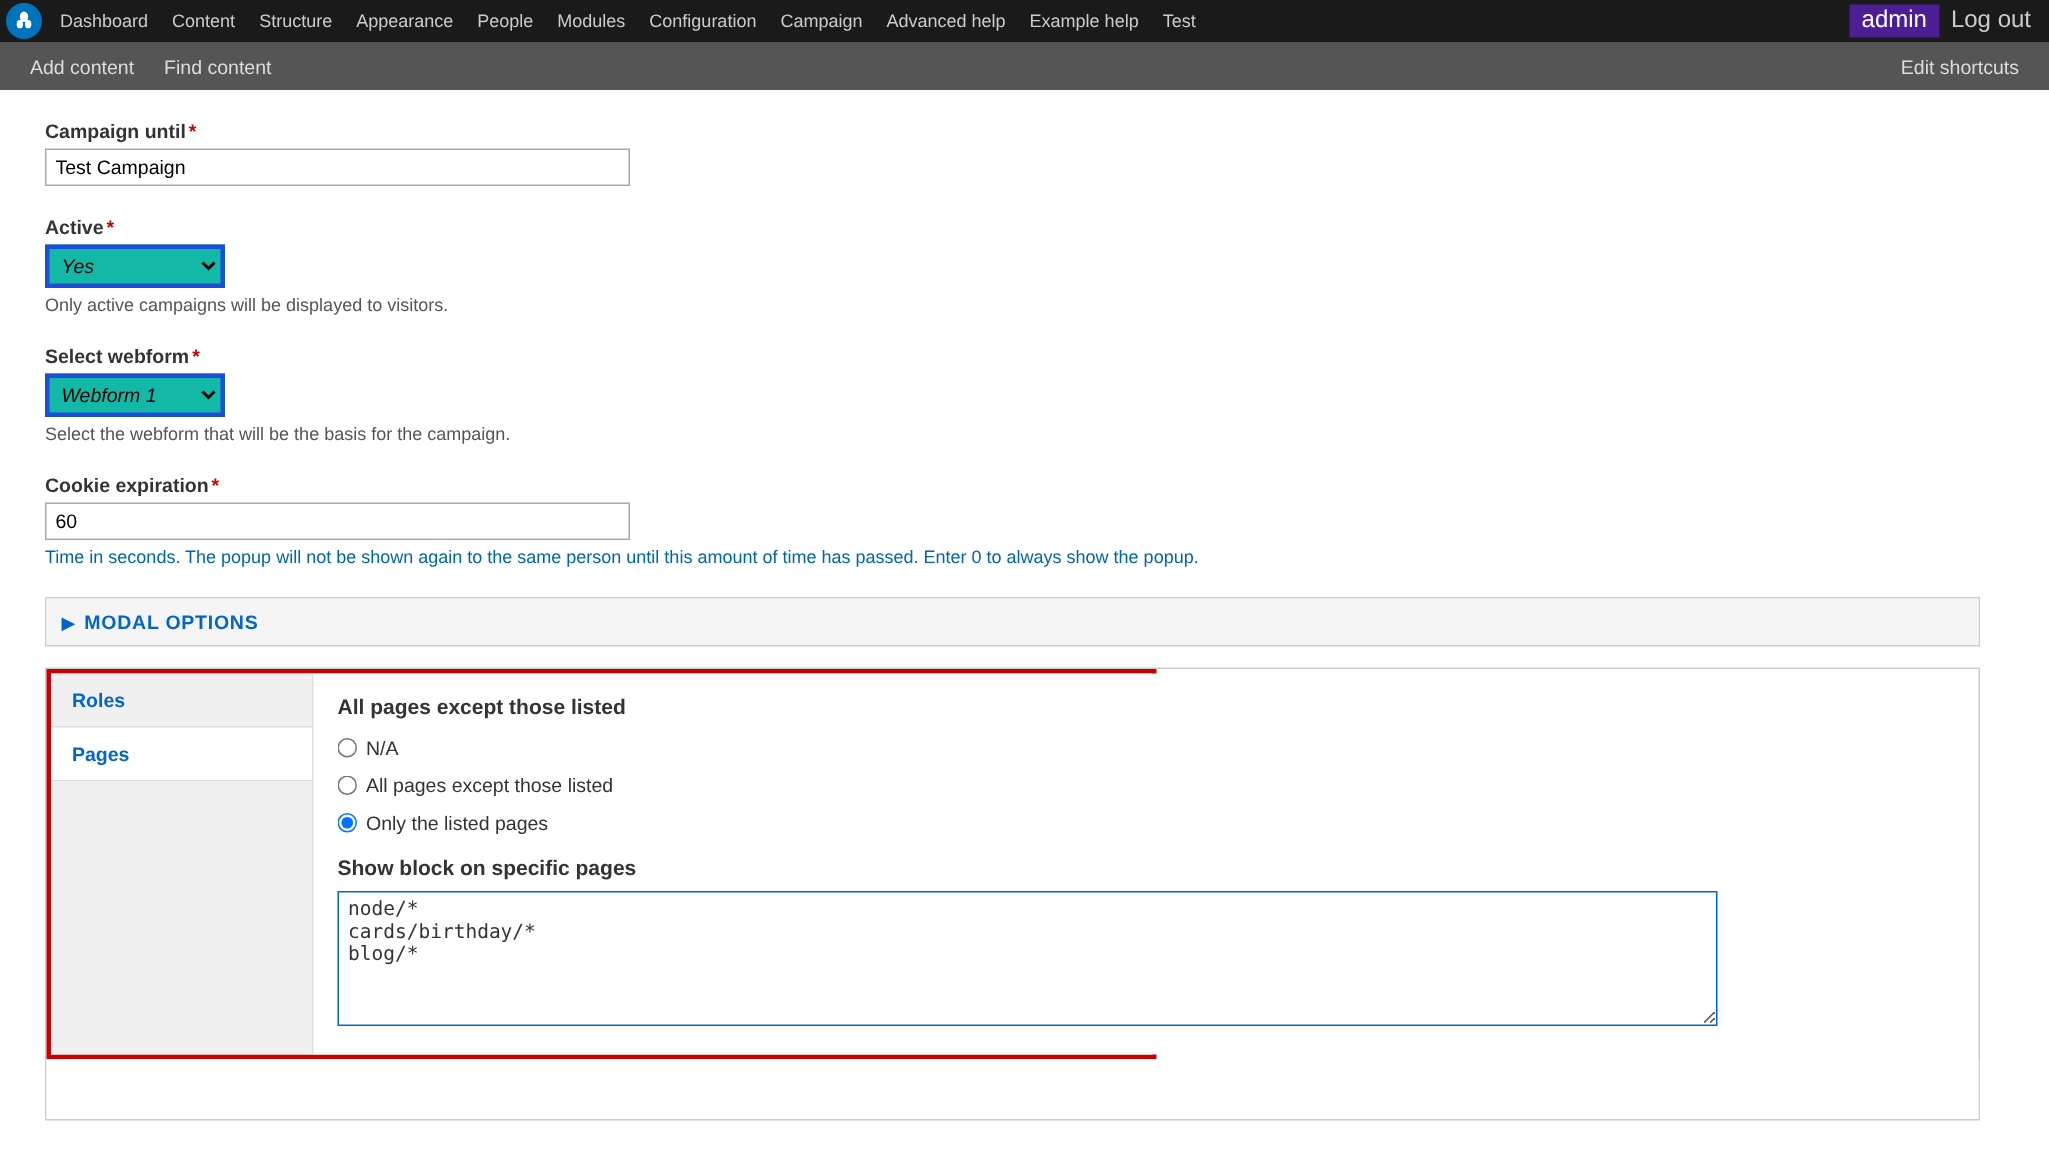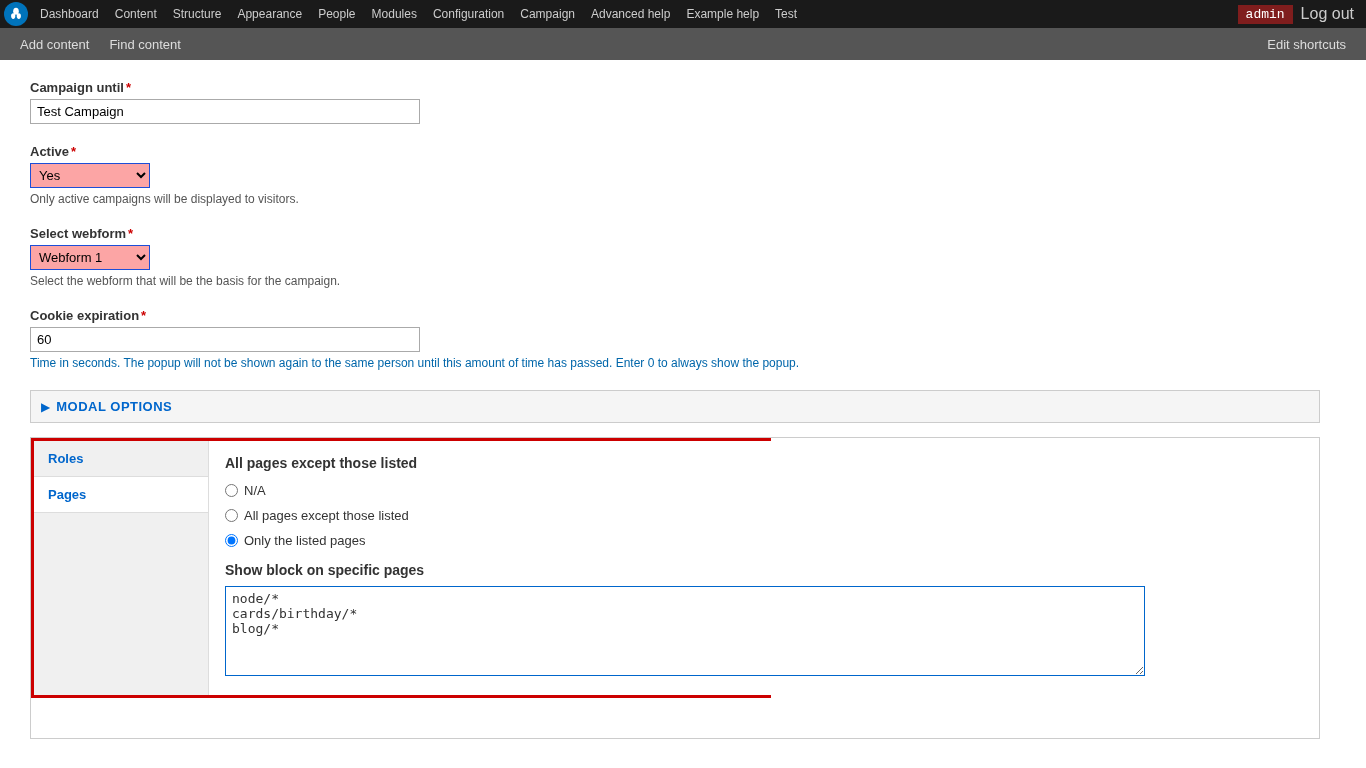--- a/index.html
+++ b/index.html
@@ -39,26 +39,25 @@
       font-size: 12px;
       cursor: pointer;
       white-space: nowrap;
     }
     .nav-right {
       display: flex;
       align-items: center;
       margin-left: auto;
     }
     .nav-admin {
-      background: #7f1d1d;
+      background: #4c1d95;
       color: #fff;
       padding: 2px 8px;
-      font-size: 13px;
-      cursor: pointer;
-      font-family: Liberation Mono, monospace;
+      font-size: 16px;
+      cursor: pointer;
     }
     .nav-logout {
       color: #ccc;
       padding: 2px 8px;
       font-size: 16px;
       cursor: pointer;
     }
 
     
     #secondary-nav {
@@ -107,26 +106,27 @@
       margin-left: 2px;
     }
     .form-input {
       border: 1px solid #aaa;
       padding: 4px 6px;
       font-size: 13px;
       width: 390px;
       display: block;
     }
     .form-select {
-      border: 1px solid #1d4ed8;
+      border: 3px solid #1d4ed8;
       padding: 3px 4px;
       font-size: 13px;
       min-width: 120px;
-      background: #fca5a5;
-      cursor: pointer;
+      background: #14b8a6;
+      cursor: pointer;
+      font-style: italic;
     }
     .form-description {
       color: #555;
       font-size: 12px;
       margin-top: 4px;
     }
     .form-description.blue-note {
       color: #0066aa;
       font-size: 12px;
       margin-top: 4px;

